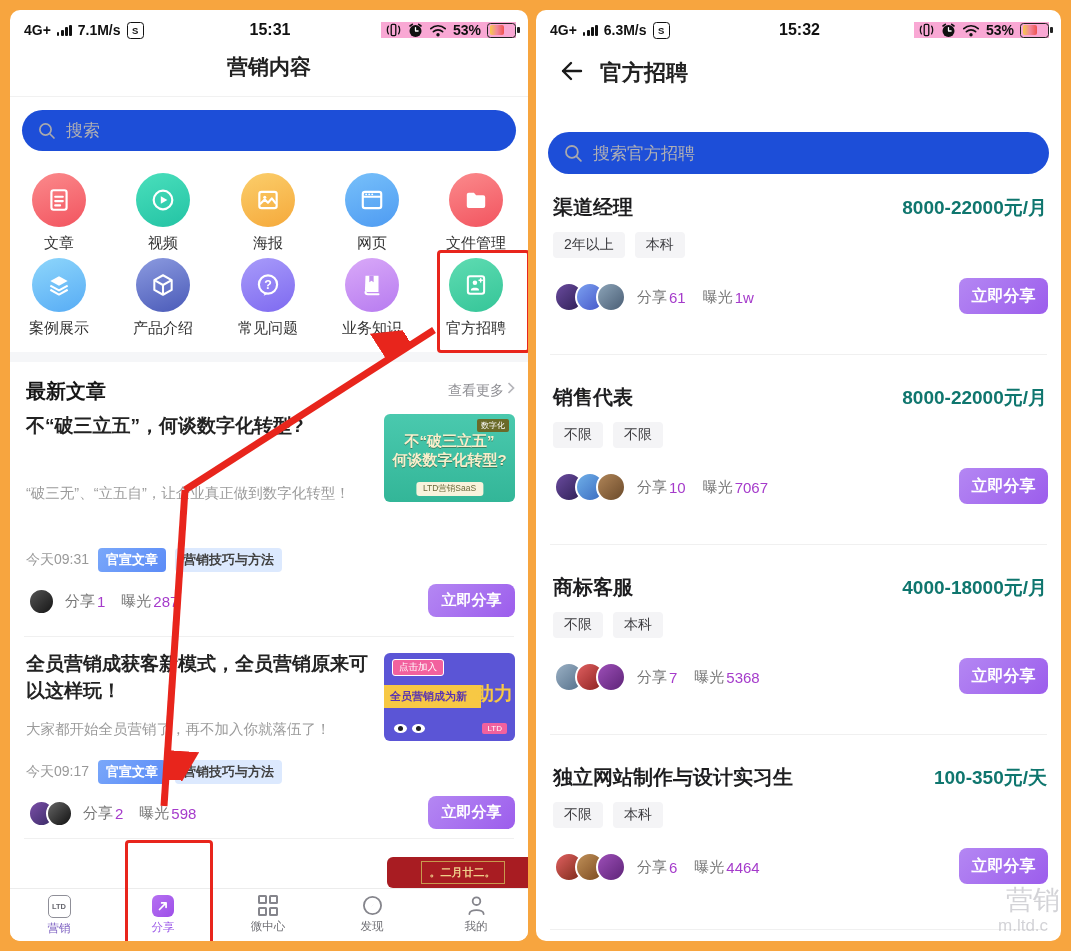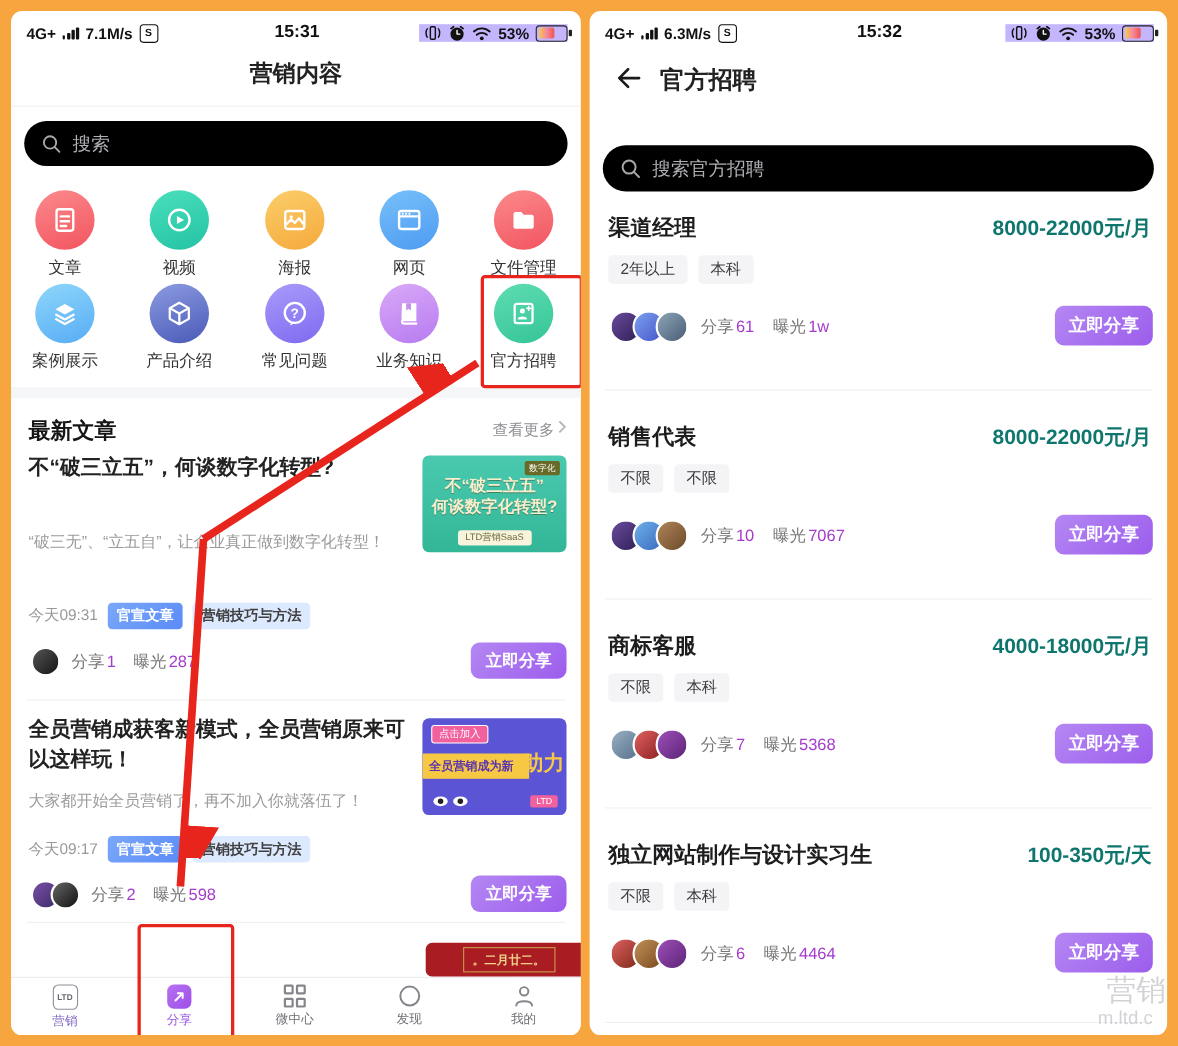--- a/index.html
+++ b/index.html
@@ -6,29 +6,29 @@
   body{width:1071px;height:951px;position:relative;background:#F7A53F;
        font-family:"Liberation Sans","DejaVu Sans",sans-serif;color:#222;overflow:hidden;}
   .ph{position:absolute;top:10px;background:#fff;border-radius:10px;overflow:hidden;height:931px;}
   #phL{left:10px;width:518px;}
   #phR{left:536px;width:525px;}
   .abs{position:absolute;}
   
   .sbar{position:absolute;top:7px;left:14px;right:12px;height:26px;display:flex;align-items:center;font-size:14px;font-weight:600;color:#111;}
   .sleft{display:flex;align-items:center;gap:6px;}
   .stime{position:absolute;left:0;right:0;text-align:center;font-size:16px;font-weight:700;}
-  .sright{margin-left:auto;display:flex;align-items:center;gap:6px;z-index:2;background:#c4b5fd;padding-left:4px;}
+  .sright{margin-left:auto;display:flex;align-items:center;gap:6px;z-index:2;background:#f9a8d4;padding-left:4px;}
   .bars{display:flex;align-items:flex-end;gap:1.5px;height:12px;}
   .bars i{display:block;width:2.6px;background:#111;border-radius:1px;}
   .simbox{width:15px;height:15px;border:1.6px solid #111;border-radius:3.5px;display:flex;align-items:center;justify-content:center;font-size:9.5px;font-weight:700;}
   .batt{position:relative;width:27px;height:13px;border:1.6px solid #222;border-radius:3.5px;}
   .batt b{position:absolute;left:1.5px;top:1.5px;bottom:1.5px;width:55%;border-radius:2px;background:linear-gradient(90deg,#F7C94B,#F2889C,#EF5350);}
   .batt:after{content:"";position:absolute;right:-4.5px;top:3px;width:2.6px;height:6px;background:#222;border-radius:1px;}
   
-  .search{position:absolute;left:12px;right:12px;height:41px;border-radius:21px;background:#000000;display:flex;align-items:center;padding:0 16px;gap:10px;box-sizing:border-box;}
+  .search{position:absolute;left:12px;right:12px;height:41px;border-radius:21px;background:#1d4ed8;display:flex;align-items:center;padding:0 16px;gap:10px;box-sizing:border-box;}
   .search span{color:#AFAFB4;font-size:17px;}
   
   .gitem{position:absolute;width:96px;text-align:center;}
   .gc{width:54px;height:54px;border-radius:50%;margin:0 auto;display:flex;align-items:center;justify-content:center;}
   .gl{margin-top:7px;font-size:15px;color:#333;}
   .g1{background:linear-gradient(160deg,#FB8A8C,#F2545F);}
   .g2{background:linear-gradient(160deg,#4ADFBC,#23C3A4);}
   .g3{background:linear-gradient(160deg,#FBCE6B,#F5A93B);}
   .g4{background:linear-gradient(160deg,#77C0FA,#4E9BF2);}
   .g6{background:linear-gradient(160deg,#8ED6FB,#57ACF5);}

